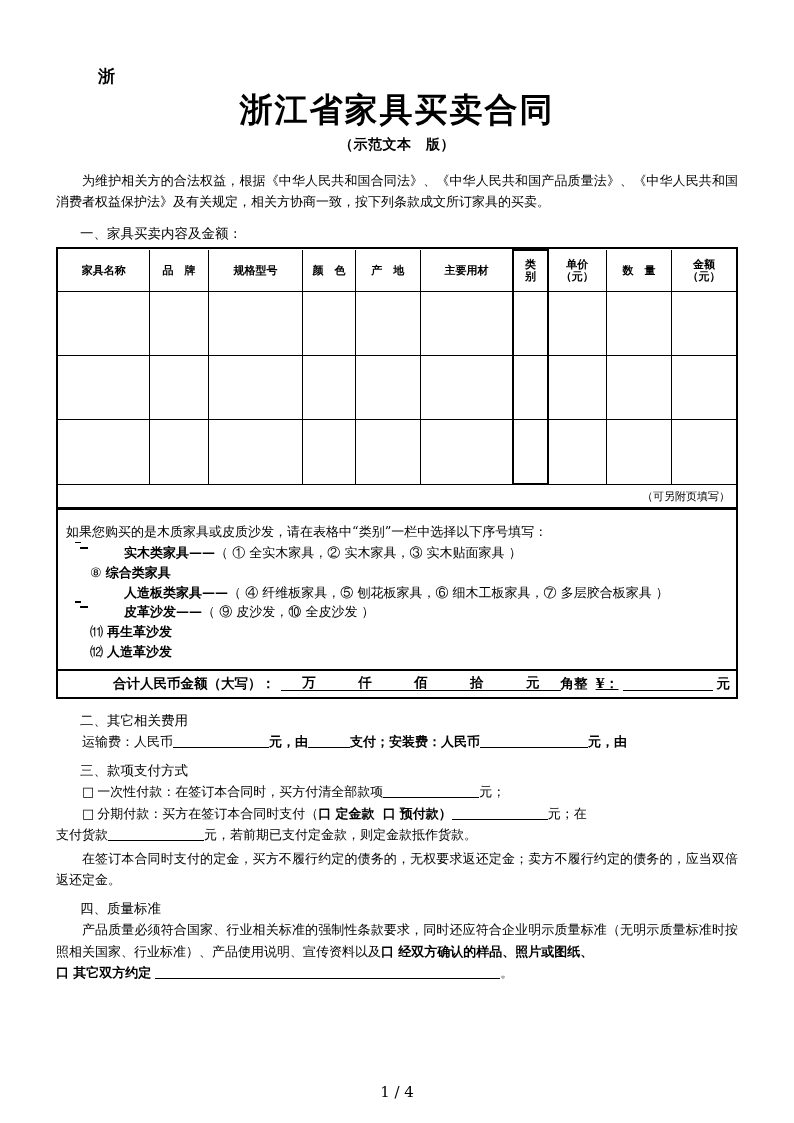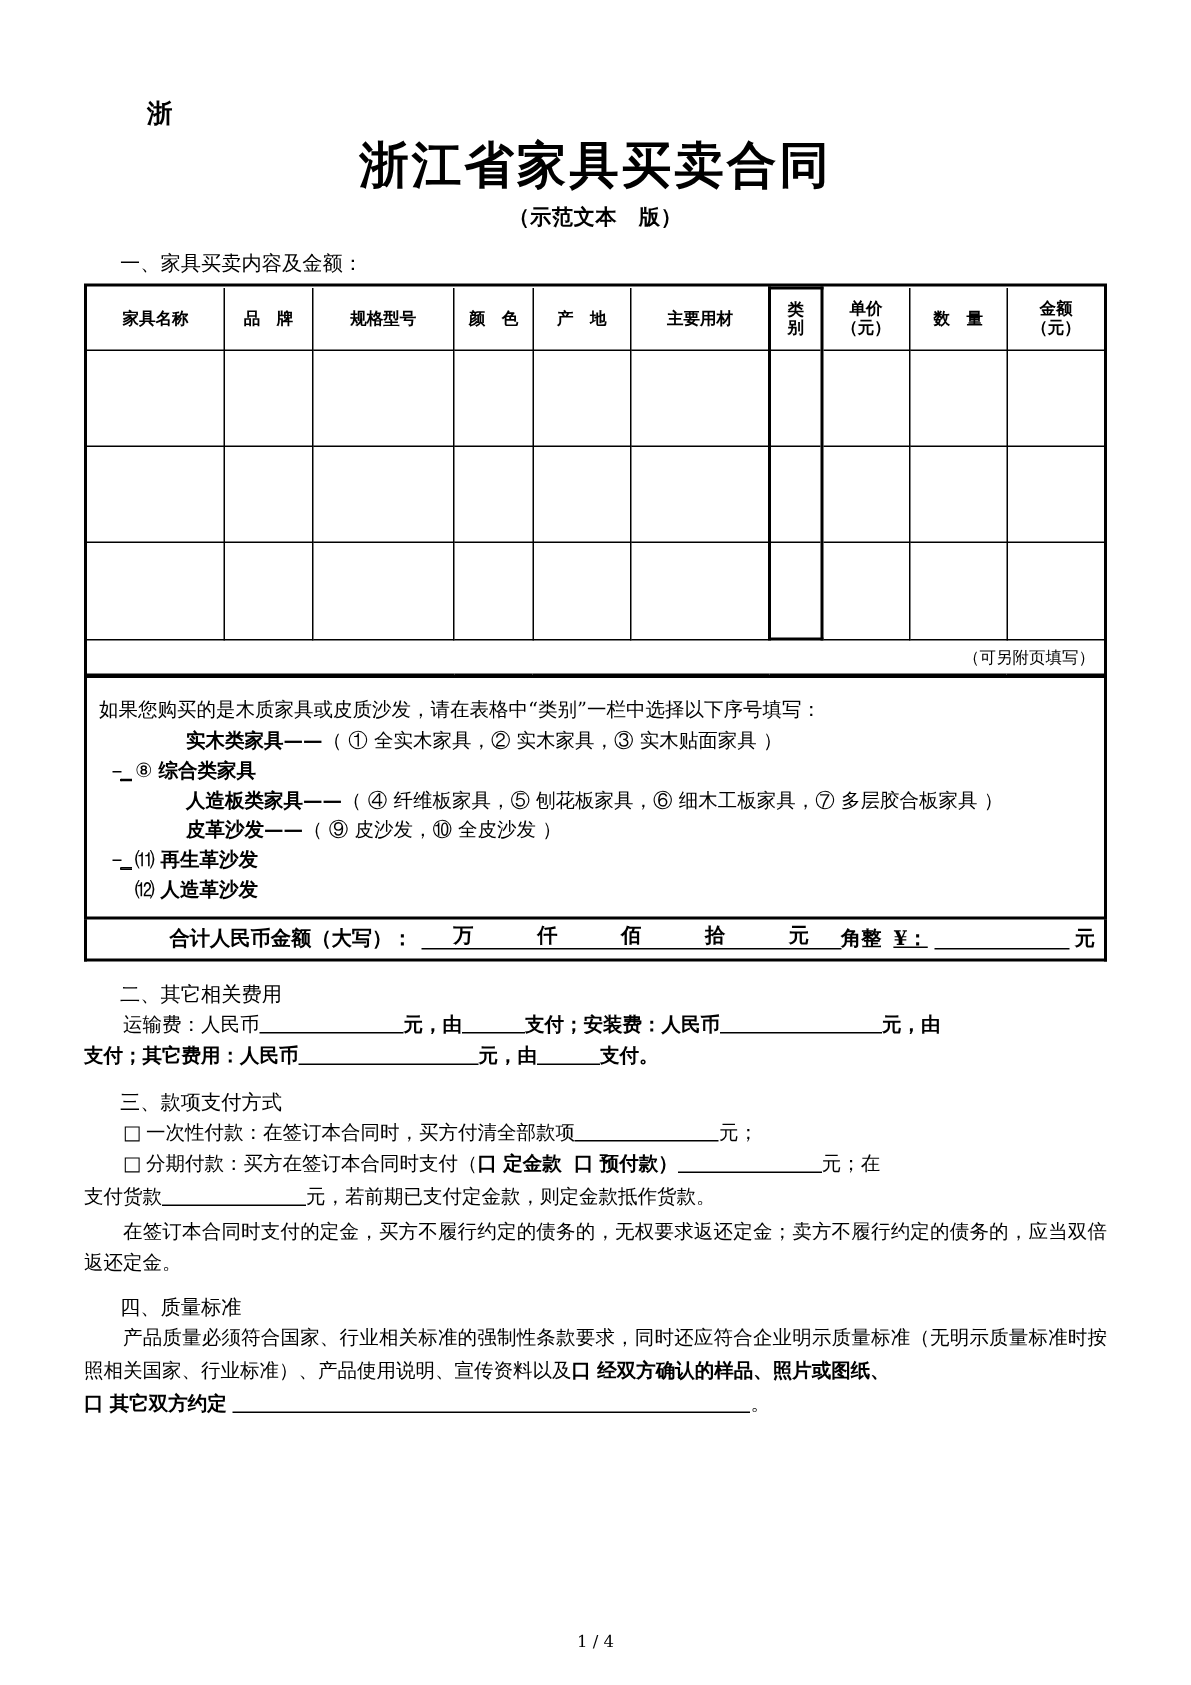--- a/index.html
+++ b/index.html
@@ -116,21 +116,21 @@
   .classify {
     border: 2px solid #000;
     border-top: 0;
     padding: 12px 8px 7px 8px;
     font-size: 13px;
     line-height: 1.52;
   }
   .classify .lead { margin-bottom: 1px; }
   .brace-group {
     display: flex;
-    align-items: center;
+    align-items: flex-start;
     margin-left: 8px;
   }
   .brace {
     width: 16px;
     flex: 0 0 16px;
     position: relative;
   }
   .brace::before {
     content: "";
     position: absolute;
@@ -211,33 +211,34 @@
   .line-block { font-size: 13px; line-height: 1.66; }
   .line-block .row1 { text-indent: 2em; }
 
   
   .footer {
     position: absolute;
     left: 0;
     bottom: 22px;
     width: 100%;
     text-align: center;
-    font-size: 11px;
+    font-size: 15px;
   }
 </style>
 </head>
 <body>
 
 <div class="page">
 
   <div class="province-mark">浙</div>
 
   <div class="doc-title">浙江省家具买卖合同</div>
   <div class="doc-subtitle">（示范文本　版）</div>
 
+  <p class="para indent">为维护相关方的合法权益，根据《中华人民共和国合同法》、《中华人民共和国产品质量法》、《中华人民共和国消费者权益保护法》及有关规定，相关方协商一致，按下列条款成文所订家具的买卖。</p>
 
   <div class="section-head">一、家具买卖内容及金额：</div>
 
   <div class="tablewrap">
     <table class="goods">
       <thead>
         <tr>
           <th style="width:80px">
             <div>家具名称</div>
           </th>
@@ -364,23 +365,20 @@
     <span class="yuan-sym">¥：</span>
     <span class="tail-line"></span>
     <span class="tail">元</span>
   </div>
 
   <div class="section-head">二、其它相关费用</div>
   <div class="line-block">
     <div class="row1">
       <span>运输费：人民币</span><span class="fill f-md"></span><span class="bd">元，由</span><span class="fill f-xs"></span><span class="bd">支付；安装费：人民币</span><span class="fill f-lg"></span><span class="bd">元，由</span>
     </div>
-    <div>
-      <span class="bd">支付；其它费用：人民币</span><span class="fill f-xl"></span><span class="bd">元，由</span><span class="fill f-xs"></span><span class="bd">支付。</span>
-    </div>
   </div>
 
   <div class="section-head tight">三、款项支付方式</div>
   <div class="line-block">
     <div class="row1">
       <span class="cb">□</span><span>一次性付款：在签订本合同时，买方付清全部款项</span><span class="fill f-md"></span><span>元；</span>
     </div>
     <div class="row1">
       <span class="cb">□</span><span>分期付款：买方在签订本合同时支付（</span><span class="bd">口</span>&nbsp;<span class="bd">定金款</span>&nbsp;&nbsp;<span class="bd">口</span>&nbsp;<span class="bd">预付款）</span><span class="fill f-md"></span><span>元；在</span>
     </div>

